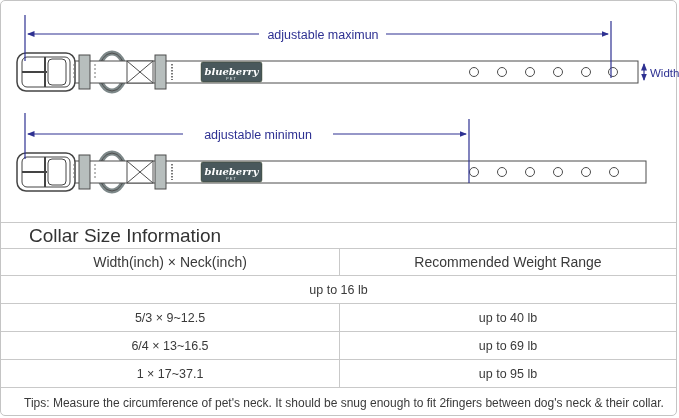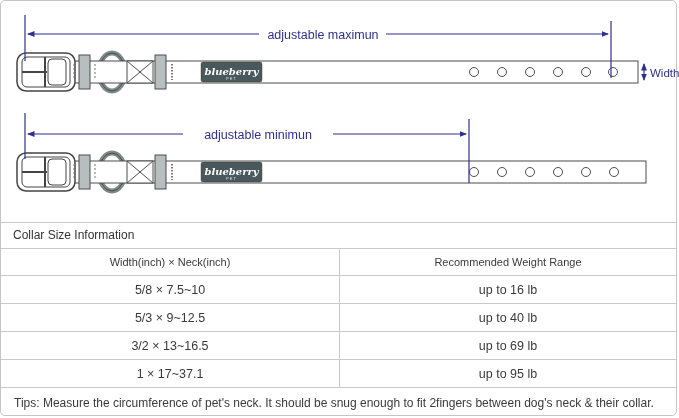--- a/index.html
+++ b/index.html
@@ -1,27 +1,27 @@
 <!DOCTYPE html>
 <html><head>
 <meta charset="utf-8">
 <style>
   html,body{margin:0;padding:0;background:#fff;}
   body{width:679px;height:418px;overflow:hidden;font-family:"Liberation Sans",sans-serif;}
   .frame{position:absolute;left:0;top:0;width:677px;height:416px;border:1px solid #c4c4c4;border-radius:5px;background:#fff;box-sizing:border-box;}
   .diagram{position:relative;width:679px;height:221px;}
   .diagram svg{display:block;}
   .size-table{position:relative;width:100%;border-top:1px solid #c9c9c9;color:#3a3a3a;}
-  .table-title{height:25px;line-height:25px;padding-left:12px;border-bottom:1px solid #c9c9c9;font-size:12px;color:#333;}
+  .table-title{height:25px;line-height:25px;padding-left:28px;border-bottom:1px solid #c9c9c9;font-size:19px;color:#333;}
   .trow{display:flex;border-bottom:1px solid #c9c9c9;align-items:stretch;}
-  .trow.header .cell{height:26px;font-size:11px;color:#3a3a3a;}
+  .trow.header .cell{height:26px;font-size:14px;color:#3a3a3a;}
   .trow .cell{display:flex;align-items:center;justify-content:center;height:27px;font-size:12.5px;}
   .cell.left{width:339px;border-right:1px solid #c9c9c9;box-sizing:border-box;}
   .cell.right{flex:1;}
-  .tips{height:29px;display:flex;align-items:center;padding-left:13px;font-size:12px;color:#3a3a3a;}
+  .tips{height:29px;display:flex;align-items:center;padding-left:23px;font-size:12px;color:#3a3a3a;}
 </style>
 </head>
 <body>
 
 <div class="frame">
 
   <div class="diagram">
     <svg width="679" height="221" viewBox="0 0 679 221">
       <defs>
         <marker id="arr" markerWidth="9" markerHeight="8" refX="6.5" refY="3" orient="auto" markerUnits="userSpaceOnUse">
@@ -136,29 +136,28 @@
 
   <div class="size-table">
     <div class="table-title">Collar Size Information</div>
 
     <div class="trow header">
       <div class="cell left">Width(inch) × Neck(inch)</div>
       <div class="cell right">Recommended Weight Range</div>
     </div>
 
     <div class="trow">
-      <div class="cell left">5/8 × 7.5~10</div>
       <div class="cell right">up to 16 lb</div>
     </div>
     <div class="trow">
       <div class="cell left">5/3 × 9~12.5</div>
       <div class="cell right">up to 40 lb</div>
     </div>
     <div class="trow">
-      <div class="cell left">3/2 × 13~16.5</div>
+      <div class="cell left">6/4 × 13~16.5</div>
       <div class="cell right">up to 69 lb</div>
     </div>
     <div class="trow">
       <div class="cell left">1 × 17~37.1</div>
       <div class="cell right">up to 95 lb</div>
     </div>
 
     <div class="tips">Tips: Measure the circumference of pet's neck. It should be snug enough to fit 2fingers between dog's neck &amp; their collar.</div>
   </div>
 

